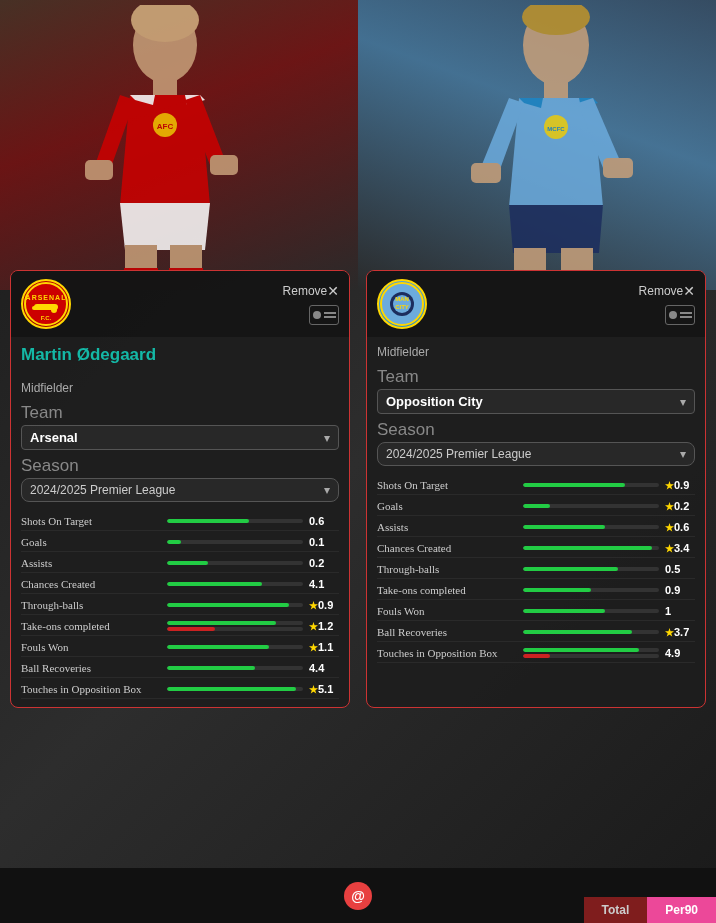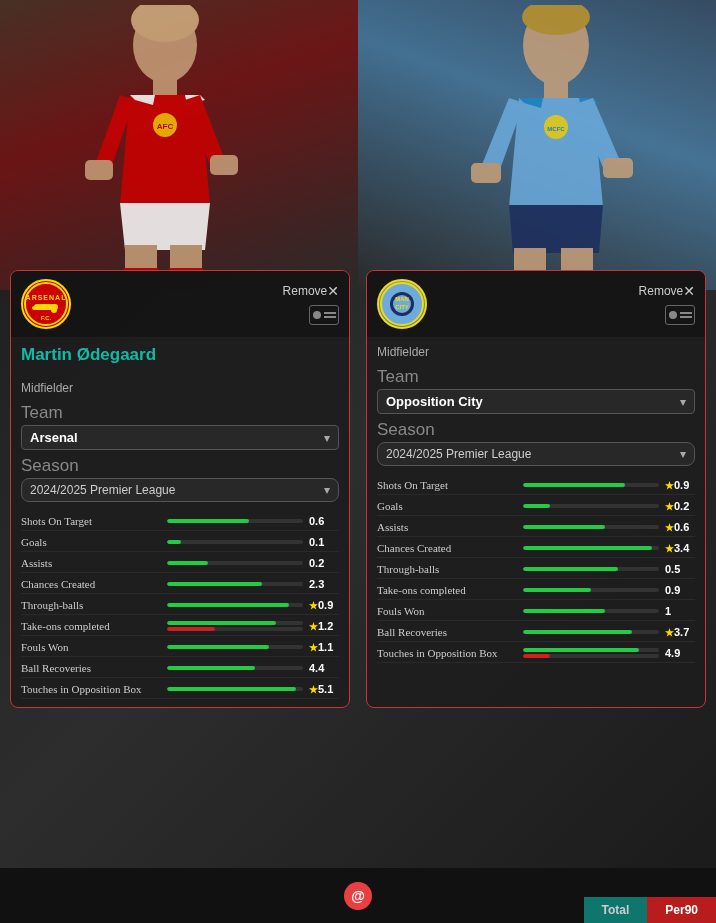--- a/index.html
+++ b/index.html
@@ -253,25 +253,25 @@
       bottom: 0; right: 0;
       display: flex;
     }
     .bottom-tab {
       padding: 6px 18px;
       font-size: 12px;
       font-weight: bold;
       cursor: pointer;
     }
     .bottom-tab.total {
-      background: #0f766e;
+      background: #7f1d1d;
       color: #ccc;
     }
     .bottom-tab.per90 {
-      background: #b91c1c;
+      background: #ec4899;
       color: #fff;
     }
 
     .header-right {
       display: flex;
       flex-direction: column;
       align-items: flex-end;
       gap: 6px;
     }
 
@@ -424,21 +424,21 @@
             </div>
             <div class="stat-value">0.2</div>
           </div>
           <div class="stat-row">
             <div class="stat-label">Chances Created</div>
             <div class="stat-bar-container">
               <div class="stat-bar-bg">
                 <div class="stat-bar-fill green" style="width: 70%;"></div>
               </div>
             </div>
-            <div class="stat-value">2.3</div>
+            <div class="stat-value">4.1</div>
           </div>
           <div class="stat-row">
             <div class="stat-label">Through-balls</div>
             <div class="stat-bar-container">
               <div class="stat-bar-bg">
                 <div class="stat-bar-fill green" style="width: 90%;"></div>
               </div>
             </div>
             <div class="stat-value"><span class="star">★</span>0.9</div>
           </div>

